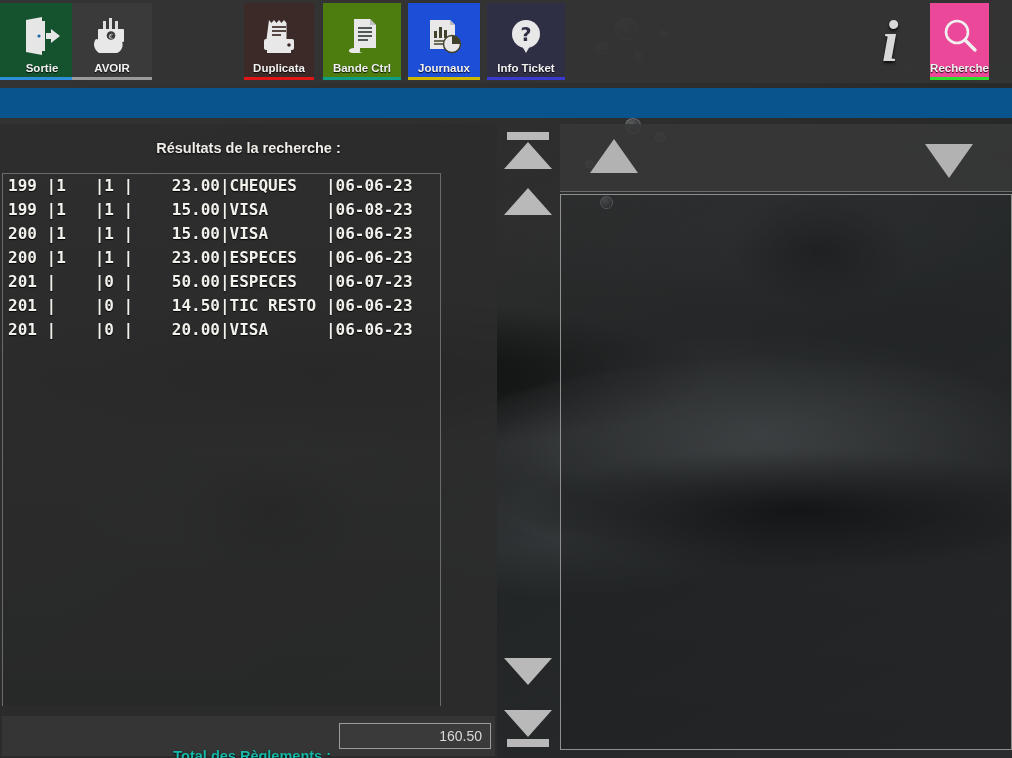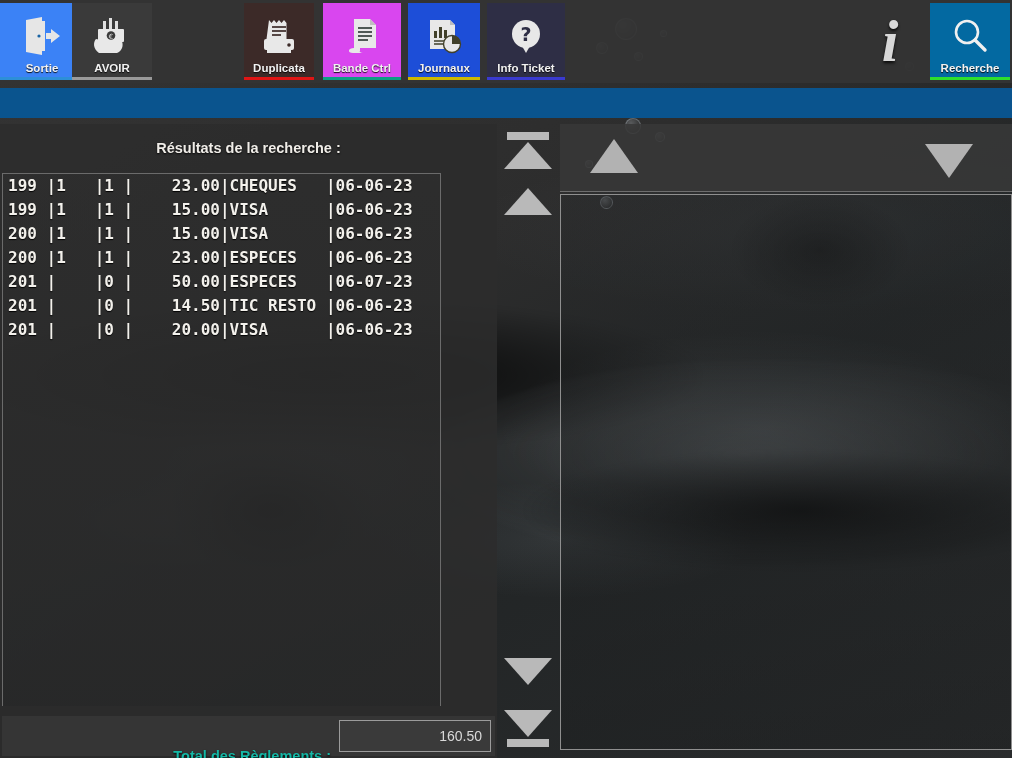--- a/index.html
+++ b/index.html
@@ -97,21 +97,21 @@
     position:absolute; left:2px; top:592px; width:493px; height:40px;
     display:flex; align-items:center; justify-content:flex-end;
     background:rgba(54,54,54,0.9);
   }
   #total-label{
     font-size:14.5px; font-weight:bold; color:#14b8a6; margin-right:8px;
     text-shadow:0 1px 2px rgba(0,0,0,0.9);
     margin-top:40px;
   }
   #total-value{
-    width:152px; height:32px; margin-right:4px;
+    width:152px; height:26px; margin-right:4px;
     border:1px solid #9b9b9b; background:#3a3a3a;
     display:flex; align-items:center; justify-content:flex-end;
     padding-right:8px; font-size:14px; color:#d9d9d9;
     font-family:"Liberation Sans", sans-serif;
   }
 
   
   #scroll-strip{
     position:absolute; left:497px; top:124px; width:63px; height:634px; z-index:3;
   }
@@ -159,21 +159,21 @@
   <div class="bub" style="left:625px;top:118px;width:16px;height:16px;"></div>
   <div class="bub" style="left:655px;top:132px;width:10px;height:10px;"></div>
   <div class="bub" style="left:585px;top:160px;width:8px;height:8px;"></div>
   <div class="bub" style="left:600px;top:196px;width:13px;height:13px;"></div>
   <div class="bub" style="left:930px;top:36px;width:14px;height:14px;opacity:.5;"></div>
   <div class="bub" style="left:905px;top:62px;width:9px;height:9px;opacity:.5;"></div>
 </div>
 
 <div id="toolbar">
 
-  <div class="tb-btn" style="left:0px;width:84px;background:#3b82f6;">
+  <div class="tb-btn" style="left:0px;width:84px;background:#14532d;">
     <span class="ic">
       <svg class="icn" width="40" height="38" viewBox="0 0 40 38">
         <path d="M4 3 L20 0 L20 38 L4 35 Z" fill="#e6e6e6"></path>
         <rect x="20" y="4" width="3" height="30" fill="#e6e6e6"></rect>
         <circle cx="17" cy="19" r="1.6" fill="#1a64a4"></circle>
         <path d="M38 19 L29 12 L29 16 L24 16 L24 22 L29 22 L29 26 Z" fill="#e6e6e6"></path>
       </svg>
     </span>
     <span class="lbl">Sortie</span>
     <span class="ul" style="background:#2d8fd8;"></span>
@@ -207,21 +207,21 @@
         </g>
         <rect x="5" y="22" width="30" height="11" rx="2" fill="#e8e8e8"></rect>
         <circle cx="30" cy="28" r="1.8" fill="#3c2a28"></circle>
         <rect x="8" y="33" width="24" height="3" fill="#e8e8e8"></rect>
       </svg>
     </span>
     <span class="lbl">Duplicata</span>
     <span class="ul" style="background:#e01515;"></span>
   </div>
 
-  <div class="tb-btn" style="left:323px;width:78px;background:#d946ef;">
+  <div class="tb-btn" style="left:323px;width:78px;background:#4d7c0f;">
     <span class="ic">
       <svg class="icn" width="38" height="38" viewBox="0 0 38 38">
         <path d="M11 2 L27 2 L33 8 L33 31 L17 31 L17 34 L11 34 Z" fill="#e8e8e8"></path>
         <path d="M27 2 L27 8 L33 8 Z" fill="#bfbfbf"></path>
         <path d="M11 31 C5 31 4 36 10 36 L20 36 C15 36 17 32 17 31 Z" fill="#e8e8e8"></path>
         <g stroke="#27332f" stroke-width="1.6">
           <line x1="15" y1="11" x2="29" y2="11"></line>
           <line x1="15" y1="15" x2="29" y2="15"></line>
           <line x1="15" y1="19" x2="29" y2="19"></line>
           <line x1="15" y1="23" x2="25" y2="23"></line>
@@ -263,40 +263,40 @@
       </svg>
     </span>
     <span class="lbl">Info Ticket</span>
     <span class="ul" style="background:#3a3ad0;"></span>
   </div>
 
   <div id="info-i">
     <span>i</span>
   </div>
 
-  <div class="tb-btn" style="left:930px;width:80px;background:#0369a1;">
+  <div class="tb-btn" style="left:930px;width:59px;background:#ec4899;">
     <span class="ic">
       <svg class="icn" width="40" height="40" viewBox="0 0 40 40">
         <circle cx="17" cy="16" r="11" fill="none" stroke="#f0f0f0" stroke-width="2.6"></circle>
         <line x1="25" y1="24" x2="35" y2="34" stroke="#f0f0f0" stroke-width="3.4" stroke-linecap="round"></line>
       </svg>
     </span>
     <span class="lbl">Recherche</span>
     <span class="ul" style="background:#2ee02e;"></span>
   </div>
 </div>
 
 <div id="blue-band"></div>
 
 <div id="left-panel">
   <div id="results-title">Résultats de la recherche :</div>
 
   <div id="results-list">
       <div class="rrow">199 |1   |1 |    23.00|CHEQUES   |06-06-23</div>
-      <div class="rrow">199 |1   |1 |    15.00|VISA      |06-06-23</div>
+      <div class="rrow">199 |1   |1 |    15.00|VISA      |06-08-23</div>
       <div class="rrow">200 |1   |1 |    15.00|VISA      |06-06-23</div>
       <div class="rrow">200 |1   |1 |    23.00|ESPECES   |06-06-23</div>
       <div class="rrow">201 |    |0 |    50.00|ESPECES   |06-07-23</div>
       <div class="rrow">201 |    |0 |    14.50|TIC RESTO |06-06-23</div>
       <div class="rrow">201 |    |0 |    20.00|VISA      |06-06-23</div>
     </div>
 
   <div id="total-bar">
     <span id="total-label">Total des Règlements :</span>
     <div id="total-value">

